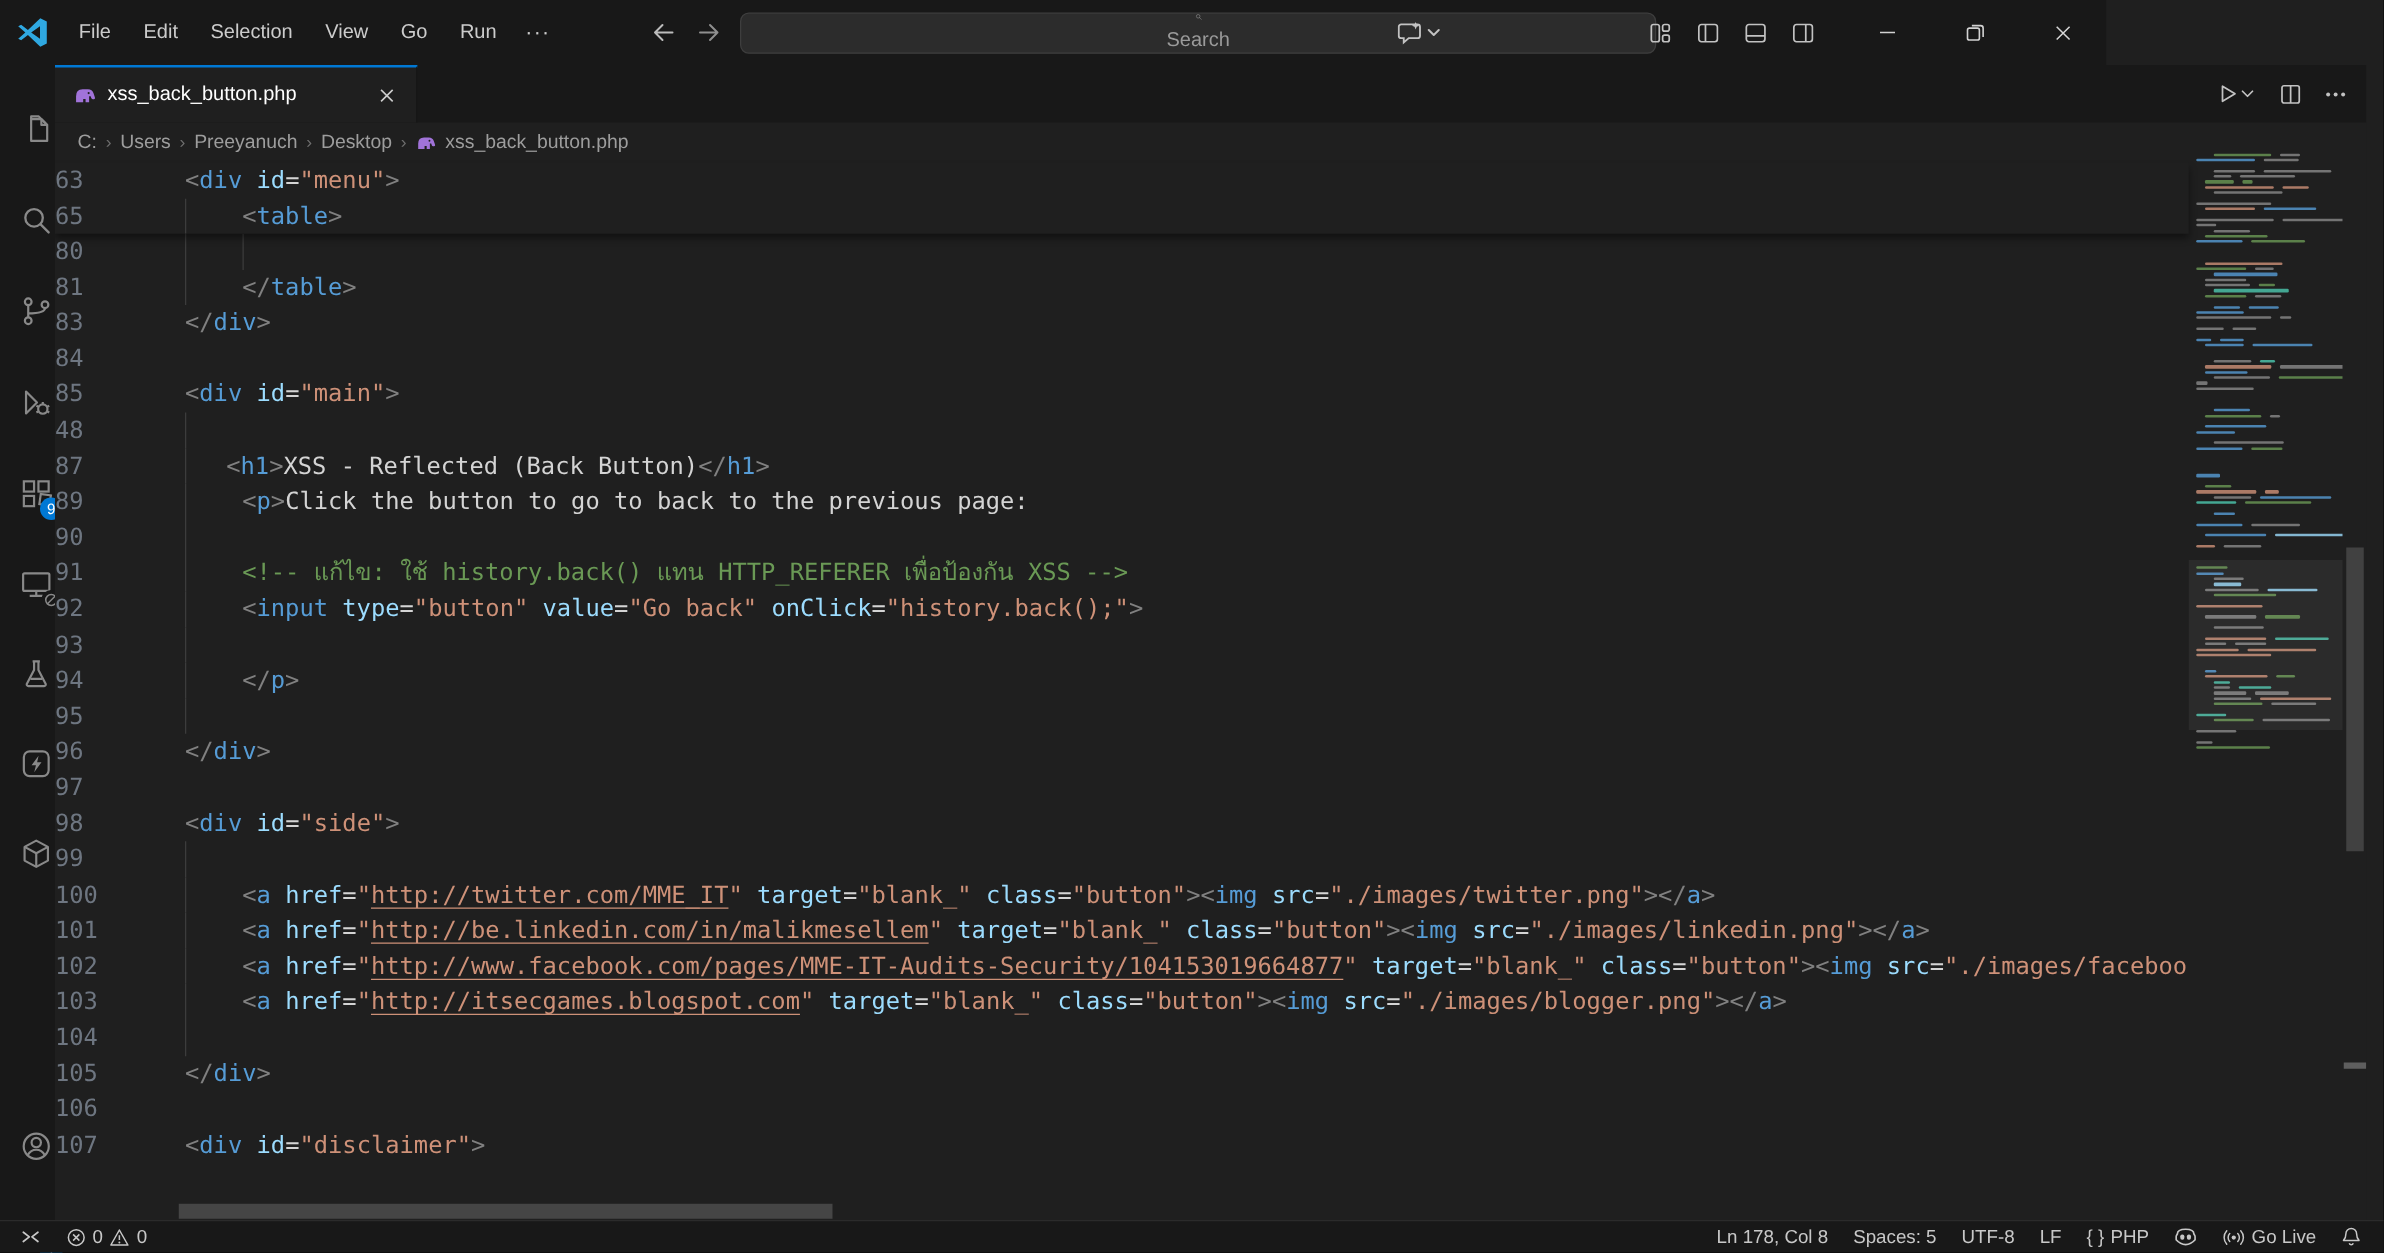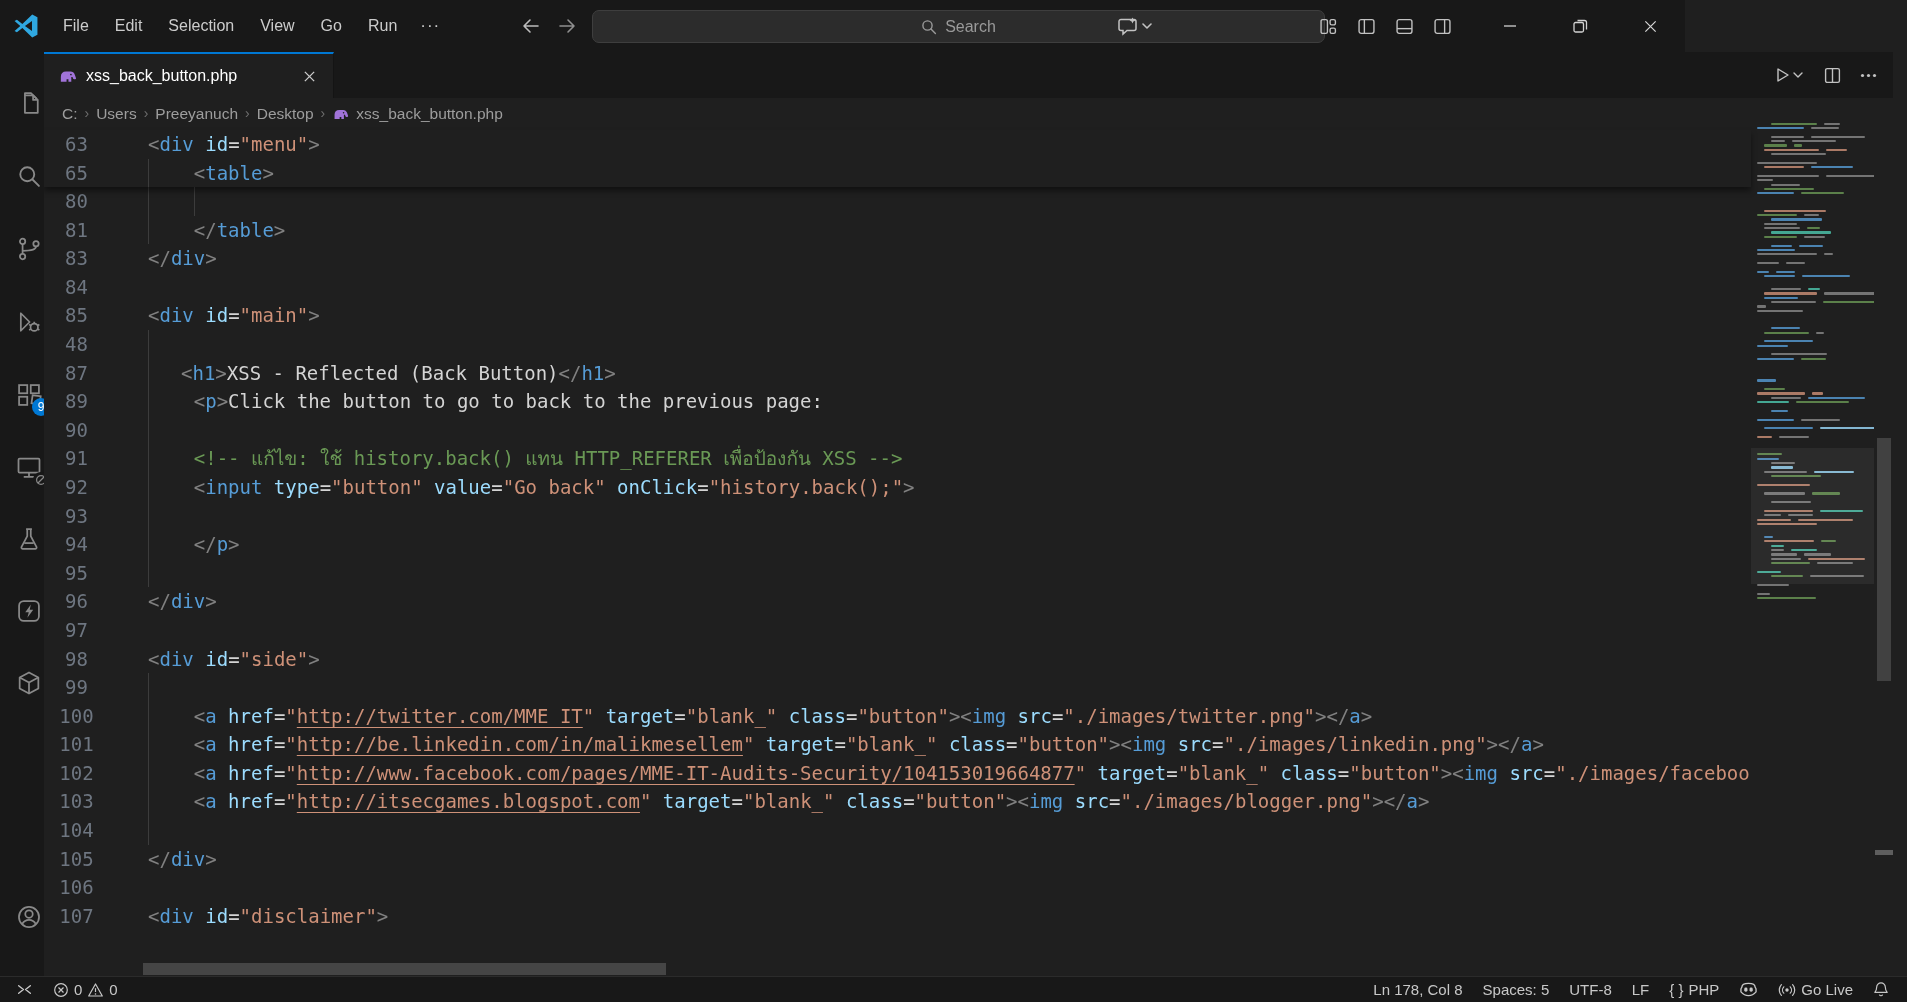--- a/index.html
+++ b/index.html
@@ -14,21 +14,21 @@
   .titlebar { position:absolute; left:0; top:0; width:1685px; height:52px; background:#181818; display:flex; align-items:center;text-align:center; }
   .vscode-logo { position:absolute; left:13px; top:13px; width:26px; height:26px; }
   .menus { position:absolute; left:50px; top:0; height:52px; display:flex; align-items:center; }
   .menu-item { padding:6px 13px; font-size:16px; color:#cccccc; border-radius:6px; cursor:default; }
   .menu-overflow { padding:6px 10px; font-size:17px; color:#cccccc; letter-spacing:1px; }
   .nav-arrow { position:absolute; top:12px; width:30px; height:28px; display:flex; align-items:center; justify-content:center; }
   .searchbox {
     position:absolute; left:592px; top:10px; width:733px; height:33px;
     background:#2c2c2c; border:1px solid #3e3e3e; border-radius:7px;
     display:flex; align-items:center; justify-content:center; gap:8px;
-    color:#9a9a9a; font-size:16px;
+    color:#9a9a9a; font-size:16px;flex-direction:column;
   }
   .tb-right { position:absolute; right:0; top:0; height:52px; display:flex; align-items:center; }
   .tb-icon { width:38px; height:36px; display:flex; align-items:center; justify-content:center; }
   .win-btn { width:70px; height:52px; display:flex; align-items:center; justify-content:center; }
 
   
   .activitybar { position:absolute; left:0; top:52px; width:58px; height:924px; background:#181818; }
   .ab-item { position:absolute; left:0; width:58px; height:58px; display:flex; align-items:center; justify-content:center; }
   .ab-badge {
     position:absolute; right:8px; bottom:8px; min-width:18px; height:18px; border-radius:9px;
@@ -51,21 +51,21 @@
   .ea-icon { width:30px; height:30px; display:flex; align-items:center; justify-content:center; }
 
   .breadcrumbs { position:absolute; left:0; top:46px; width:1700px; height:32px; display:flex; align-items:center; padding-left:18px; font-size:15.5px; color:#9d9d9d; gap:7px; white-space:nowrap; }
   .crumb-sep { color:#6e6e6e; font-size:14px; transform:translateY(-1px); }
   .crumb { cursor:default; }
 
   
   .code-viewport { position:absolute; left:0; top:135px; width:1707px; height:789px; overflow:hidden; }
   .sticky { position:absolute; left:0; top:78px; width:1707px; height:57px; background:#1f1f1f; box-shadow:0 4px 6px rgba(0,0,0,0.45); z-index:5; overflow:hidden; }
   .crow { position:relative; height:28.6px; font-family:"DejaVu Sans Mono", monospace; font-size:19px; line-height:28.6px; white-space:pre; }
-  .ln { position:absolute; left:0; top:0; width:65px; text-align:center; color:#6e7681; }
+  .ln { position:absolute; left:0; top:0; width:65px; text-align:left; color:#6e7681; }
   .lc { position:absolute; left:104px; top:0; }
   .iguide { position:absolute; top:0; width:1px; height:28.6px; background:#3c3c3c; }
   .tk-p { color:#808080; }
   .tk-t { color:#569cd6; }
   .tk-a { color:#9cdcfe; }
   .tk-o { color:#d4d4d4; }
   .tk-s { color:#ce9178; }
   .tk-u { color:#ce9178; text-decoration:underline; text-underline-offset:4px; }
   .tk-c { color:#6a9955; }
   .tk-x { color:#d4d4d4; }

